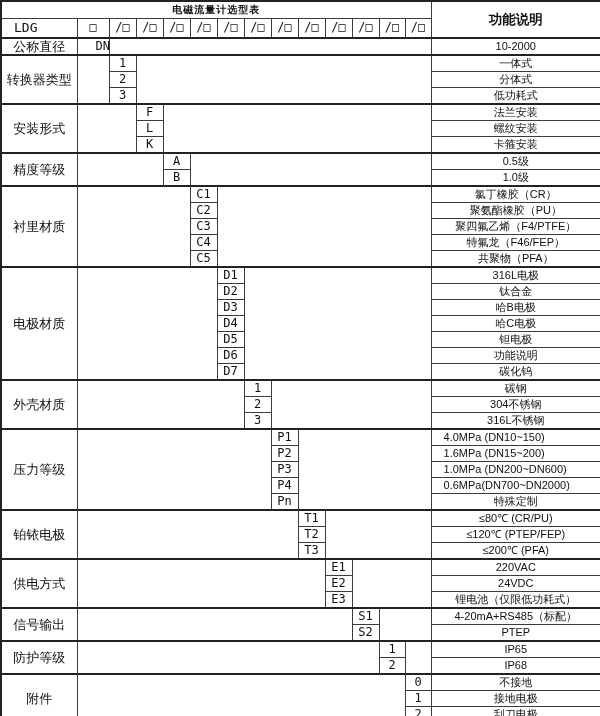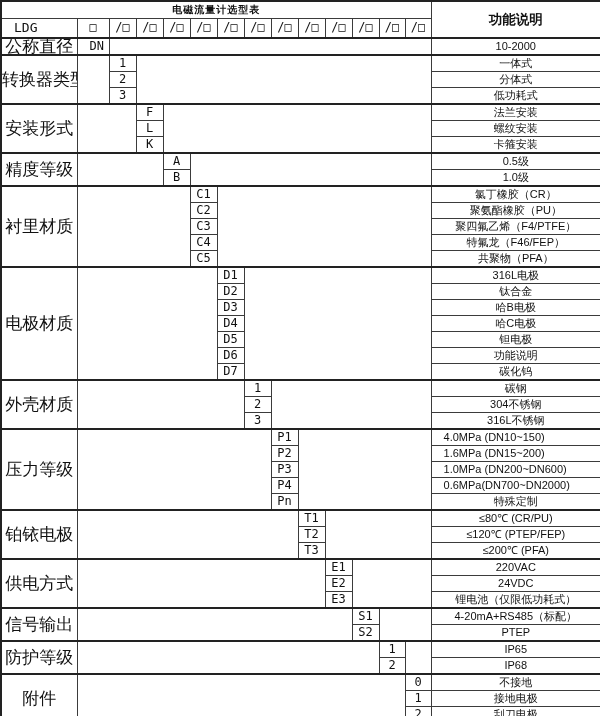--- a/index.html
+++ b/index.html
@@ -43,28 +43,28 @@
   td.ldg {
     text-align: left;
     padding-left: 12px;
     font-family: "DejaVu Sans Mono", monospace;
     font-size: 13px;
   }
   td.box {
     font-family: "DejaVu Sans Mono", monospace;
     font-size: 12px;
   }
-  td.cat { font-size: 17px; }
+  td.cat { font-size: 13px; }
   td.code {
     font-family: "DejaVu Sans Mono", monospace;
     font-size: 12px;
   }
   td.code.dn {
     text-align: left;
-    padding-left: 12px;
+    padding-left: 18px;
   }
   td.desc { font-size: 11px; }
   td.desc.left {
     text-align: left;
     padding-left: 12px;
   }
   td.merge { background: #ffffff; }
 </style>
 </head>
 <body>

